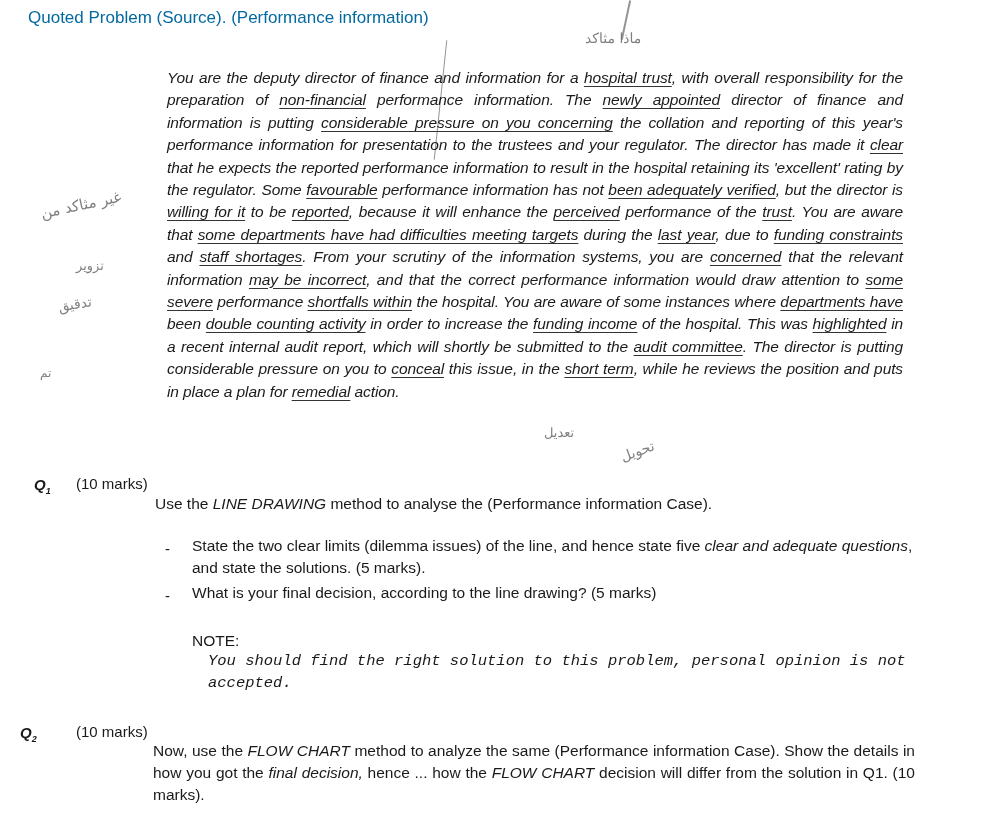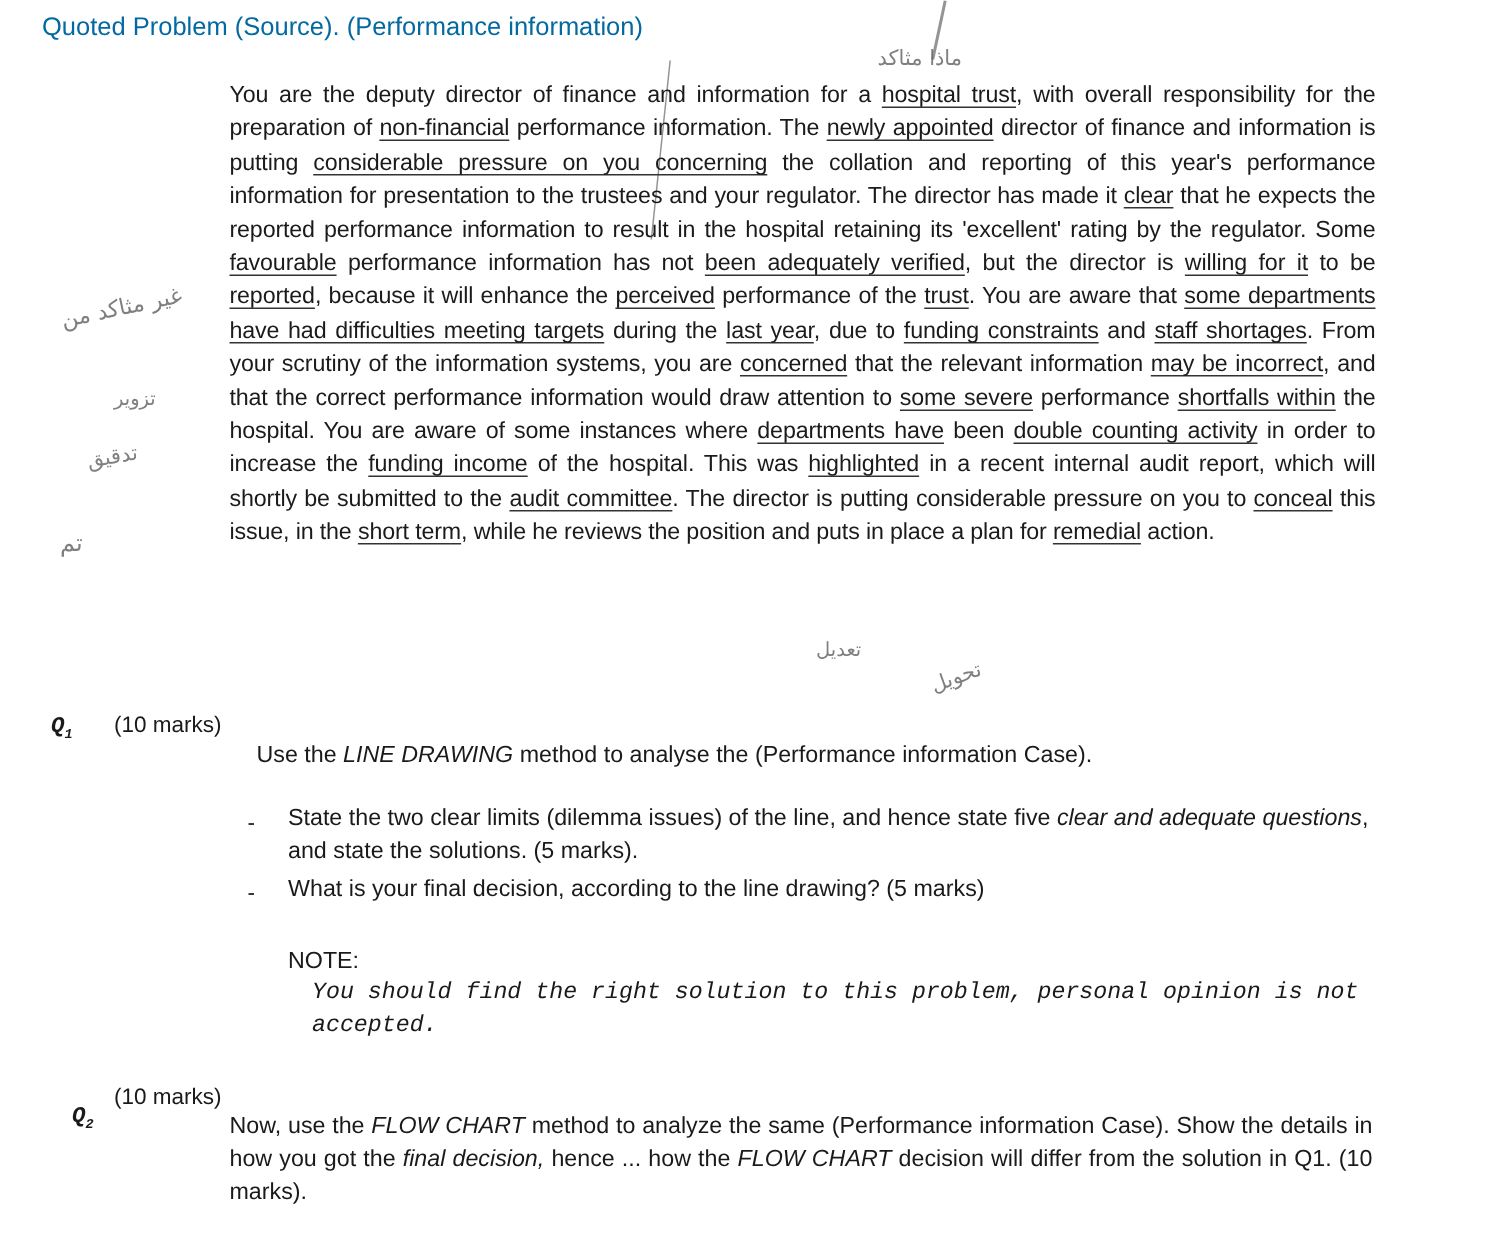--- a/index.html
+++ b/index.html
@@ -8,70 +8,70 @@
     font-family:"Liberation Sans Narrow","Liberation Sans",sans-serif; color:#1a1a1a;
   }
   .title {
     position:absolute; left:28px; top:8px; font-size:17px; color:#0369a1;
   }
   .passage {
     position:absolute; left:150px; top:50px; width:770px;
     font-size:15.5px; line-height:22.4px; text-align:justify; color:#1b1b1b;
     letter-spacing:-0.1px;
   }
-  .passage p { margin:3px; }
+  .passage p { margin:17px;font-style:italic; }
   .u { text-decoration:underline; text-decoration-color:#333; text-underline-offset:3px; }
-  .qlabel { position:absolute; font-style:italic; font-weight:bold; font-size:15px;font-family:Liberation Mono, monospace; }
+  .qlabel { position:absolute; font-style:italic; font-weight:bold; font-size:15px; }
   .marks { position:absolute; font-size:15px; }
   .qtext { position:absolute; font-size:15.5px; line-height:22px; }
   .bullet { position:absolute; font-size:15.5px; line-height:22px; }
   .dash { position:absolute; font-size:15px; }
   .note { position:absolute; font-size:15.5px; line-height:22px; }
   i { font-style:italic; }
   .hand { position:absolute; color:#555; font-family:"DejaVu Serif",serif; font-size:16px; opacity:.75; }
   .line { position:absolute; background:#666; opacity:.7; }
 </style>
 </head>
 <body>
 
 <div class="title">Quoted Problem (Source).  (Performance information)</div>
 
 <div class="hand" style="left:585px;top:30px;font-size:14px;">ماذا مثاكد</div>
 <div class="hand" style="left:40px;top:196px;font-size:15px;transform:rotate(-12deg);">غير مثاكد من</div>
 <div class="hand" style="left:76px;top:258px;font-size:13px;">تزوير</div>
 <div class="hand" style="left:58px;top:296px;font-size:14px;transform:rotate(-10deg);">تدقيق</div>
-<div class="hand" style="left:40px;top:352px;font-size:16px;">تم</div>
+<div class="hand" style="left:40px;top:366px;font-size:12px;">تم</div>
 <div class="hand" style="left:530px;top:425px;font-size:13px;margin-left:14px;">تعديل</div>
 <div class="hand" style="left:620px;top:443px;font-size:14px;transform:rotate(-20deg);">تحويل</div>
 <div class="line" style="left:625px;top:0px;width:1.5px;height:40px;transform:rotate(12deg);"></div>
 <div class="line" style="left:440px;top:40px;width:1.2px;height:120px;transform:rotate(6deg);"></div>
 
 <div class="passage">
   <p>
     <span>You are the deputy director of finance and information for a </span><span class="u">hospital trust</span><span>, with overall responsibility for the preparation of </span><span class="u">non-financial</span><span> performance information. The </span><span class="u">newly appointed</span><span> director of finance and information is putting </span><span class="u">considerable pressure on you concerning</span><span> the collation and reporting of this year's performance information for presentation to the trustees and your regulator. The director has made it </span><span class="u">clear</span><span> that he expects the reported performance information to result in the hospital retaining its 'excellent' rating by the regulator. Some </span><span class="u">favourable</span><span> performance information has not </span><span class="u">been adequately verified</span><span>, but the director is </span><span class="u">willing for it</span><span> to be </span><span class="u">reported</span><span>, because it will enhance the </span><span class="u">perceived</span><span> performance of the </span><span class="u">trust</span><span>. You are aware that </span><span class="u">some departments have had difficulties meeting targets</span><span> during the </span><span class="u">last year</span><span>, due to </span><span class="u">funding constraints</span><span> and </span><span class="u">staff shortages</span><span>. From your scrutiny of the information systems, you are </span><span class="u">concerned</span><span> that the relevant information </span><span class="u">may be incorrect</span><span>, and that the correct performance information would draw attention to </span><span class="u">some severe</span><span> performance </span><span class="u">shortfalls within</span><span> the hospital. You are aware of some instances where </span><span class="u">departments have</span><span> been </span><span class="u">double counting activity</span><span> in order to increase the </span><span class="u">funding income</span><span> of the hospital. This was </span><span class="u">highlighted</span><span> in a recent internal audit report, which will shortly be submitted to the </span><span class="u">audit committee</span><span>. The director is putting considerable pressure on you to </span><span class="u">conceal</span><span> this issue, in the </span><span class="u">short term</span><span>, while he reviews the position and puts in place a plan for </span><span class="u">remedial</span><span> action.</span>
   </p>
 </div>
 
 <div class="qlabel" style="left:34px;top:476px;">
   <span>Q</span><sub style="font-size:9px;">1</sub>
 </div>
 <div class="marks" style="left:76px;top:475px;">(10 marks)</div>
-<div class="qtext" style="left:171px;top:493px;width:780px;">
+<div class="qtext" style="left:155px;top:493px;width:780px;">
   <span>Use the </span><i>LINE DRAWING</i><span> method to analyse the (Performance information Case).</span>
 </div>
 <div class="dash" style="left:165px;top:540px;">-</div>
 <div class="bullet" style="left:192px;top:535px;width:740px;">
   <span>State the two clear limits (dilemma issues) of the line, and hence state five </span><i>clear and adequate questions</i><span>, and state the solutions.    (5 marks).</span>
 </div>
 <div class="dash" style="left:165px;top:587px;">-</div>
 <div class="bullet" style="left:192px;top:582px;width:740px;">What is your final decision, according to the line drawing?  (5 marks)</div>
 <div class="note" style="left:192px;top:630px;">NOTE:</div>
 <div class="note" style="left:208px;top:650px;width:760px;font-family:Liberation Mono, monospace;">
   <i>You should find the right solution to this problem, personal opinion is not accepted.</i>
 </div>
 
-<div class="qlabel" style="left:48px;top:724px;margin-top:12px;">
+<div class="qlabel" style="left:20px;top:724px;">
   <span>Q</span><sub style="font-size:9px;">2</sub>
 </div>
 <div class="marks" style="left:76px;top:723px;">(10 marks)</div>
 <div class="qtext" style="left:153px;top:740px;width:762px;text-align:justify;">
   <span>Now, use the </span><i>FLOW CHART</i><span> method to analyze the same (Performance information Case).  Show the details in how you got the </span><i>final decision,</i><span> hence ... how the </span><i>FLOW CHART</i><span>  decision will differ from the solution in Q1.  (10 marks).</span>
 </div>
 
 </body></html>

